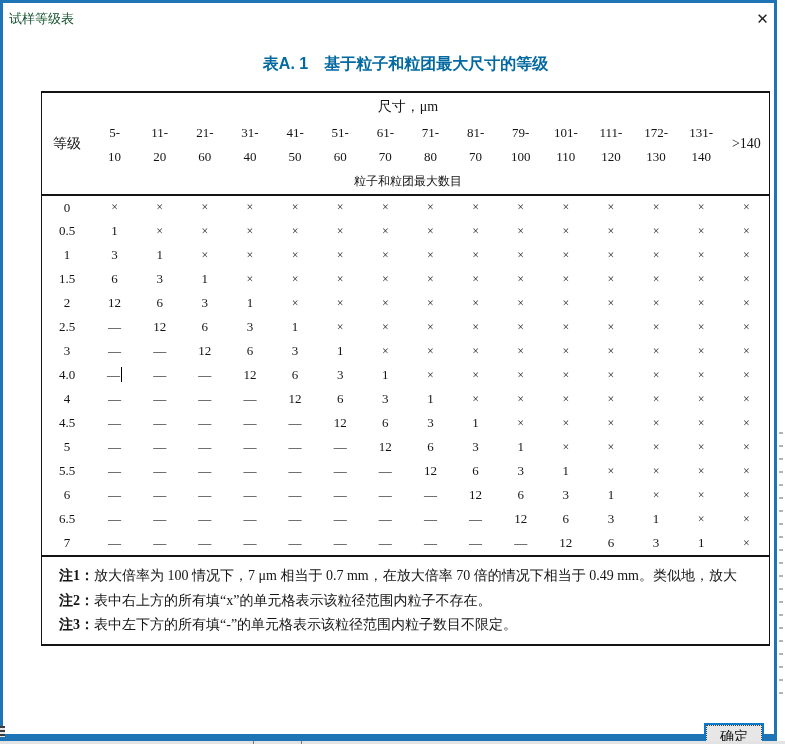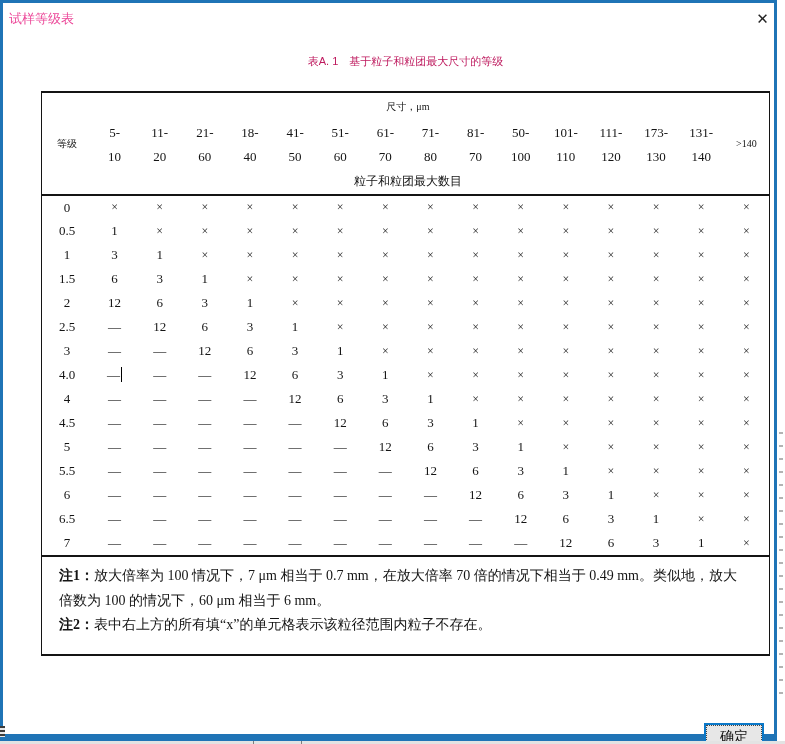--- a/index.html
+++ b/index.html
@@ -8,64 +8,64 @@
     position:relative; width:785px; height:744px; overflow:hidden;
     background:#fff; font-family:"Liberation Serif","DejaVu Serif",serif;
     color:#141414;
   }
   
   .dialog {
     position:absolute; left:0; top:0; width:777px; height:741px;
     background:#fff; border:3px solid #1f74b6; border-bottom-width:7px;
   }
   .window-title {
-    position:absolute; left:6px; top:7px; font-size:13px; color:#ec4899;
+    position:absolute; left:6px; top:7px; font-size:13px; color:#14532d;
     font-family:"Liberation Serif","DejaVu Serif",serif;
   }
   .close-button {
     position:absolute; left:746px; top:3px; width:27px; height:25px;
     display:flex; align-items:center; justify-content:center;
     font-size:15px; color:#222; cursor:default; background:transparent;
     border:none; font-family:"DejaVu Sans","Liberation Sans",sans-serif;
   }
   
   .table-caption {
     position:absolute; left:38px; top:51px; width:729px;
-    text-align:center; font-weight:normal; font-size:11px;
-    font-family:"Liberation Sans","DejaVu Sans",sans-serif; color:#be185d;
+    text-align:center; font-weight:bold; font-size:16px;
+    font-family:"Liberation Sans","DejaVu Sans",sans-serif; color:#0369a1;
   }
   
   .table-frame {
     position:absolute; left:38px; top:88px; width:729px;
     border:1px solid #141414; border-top-width:2px; border-bottom-width:2px;
     background:#fff;
   }
   table.grade-table {
     width:100%; border-collapse:collapse; table-layout:fixed;
     font-size:13px; color:#141414;
   }
   table.grade-table col.grade-col { width:50px; }
   table.grade-table th, table.grade-table td {
     text-align:center; vertical-align:middle; font-weight:normal;
     padding:0; overflow:hidden; white-space:nowrap;
   }
-  thead tr.size-unit-row th { height:27px; font-size:10px;font-family:Liberation Serif, serif; }
+  thead tr.size-unit-row th { height:27px; font-size:14px;font-family:Liberation Serif, serif; }
   thead tr.range-row th { height:49px; line-height:24px; font-size:13px; }
   thead tr.count-row th { height:26px; font-size:12px; }
   thead { border-bottom:2px solid #141414; }
   tbody tr:first-child td { border-top:2px solid #141414; }
   tbody td { height:24px; font-size:13px; }
   td.x-cell { font-size:12px; color:#2a2a2a; }
   .text-caret {
     display:inline-block; width:1px; height:15px; background:#000;
     vertical-align:-3px; margin-left:1px;
   }
   
   .notes {
-    border-top:2px solid #141414; padding:7px 12px 16px 17px;
+    border-top:2px solid #141414; padding:7px 12px 6px 17px;
     font-size:14px; line-height:24.5px; color:#141414;
   }
   .note-label { font-weight:bold; }
   
   .ok-button {
     position:absolute; left:701px; top:705px; width:60px; height:27px;
     background:#e7e7e7; border:2px solid #0a78c8; color:#111;
     font-size:14px; font-family:"Liberation Serif","DejaVu Serif",serif;
     cursor:default;
     margin-top:15px;
@@ -127,21 +127,21 @@
               </th>
               <th>
                 <div>11-</div>
                 <div>20</div>
               </th>
               <th>
                 <div>21-</div>
                 <div>60</div>
               </th>
               <th>
-                <div>18-</div>
+                <div>31-</div>
                 <div>40</div>
               </th>
               <th>
                 <div>41-</div>
                 <div>50</div>
               </th>
               <th>
                 <div>51-</div>
                 <div>60</div>
               </th>
@@ -151,33 +151,33 @@
               </th>
               <th>
                 <div>71-</div>
                 <div>80</div>
               </th>
               <th>
                 <div>81-</div>
                 <div>70</div>
               </th>
               <th>
-                <div>50-</div>
+                <div>79-</div>
                 <div>100</div>
               </th>
               <th>
                 <div>101-</div>
                 <div>110</div>
               </th>
               <th>
                 <div>111-</div>
                 <div>120</div>
               </th>
               <th>
-                <div>173-</div>
+                <div>172-</div>
                 <div>130</div>
               </th>
               <th>
                 <div>131-</div>
                 <div>140</div>
               </th>
             </tr>
           <tr class="count-row">
             <th colspan="14">粒子和粒团最大数目</th>
           </tr>
@@ -451,22 +451,22 @@
               <td>6</td>
               <td>3</td>
               <td>1</td>
               <td class="x-cell">×</td>
             </tr>
           </tbody>
       </table>
 
       <div class="notes" id="notes">
           <div><span class="note-label">注1：</span><span>放大倍率为 100 情况下，7 μm 相当于 0.7 mm，在放大倍率 70 倍的情况下相当于 0.49 mm。类似地，放大</span></div>
-          <div>倍数为 100 的情况下，60 μm 相当于 6 mm。</div>
           <div><span class="note-label">注2：</span><span>表中右上方的所有填“x”的单元格表示该粒径范围内粒子不存在。</span></div>
+          <div><span class="note-label">注3：</span><span>表中左下方的所有填“-”的单元格表示该粒径范围内粒子数目不限定。</span></div>
         </div>
     </div>
 
     <button class="ok-button">
       <span class="ok-button-inner">
         <span>确定</span>
         <span class="focus-rect"></span>
       </span>
     </button>
 

